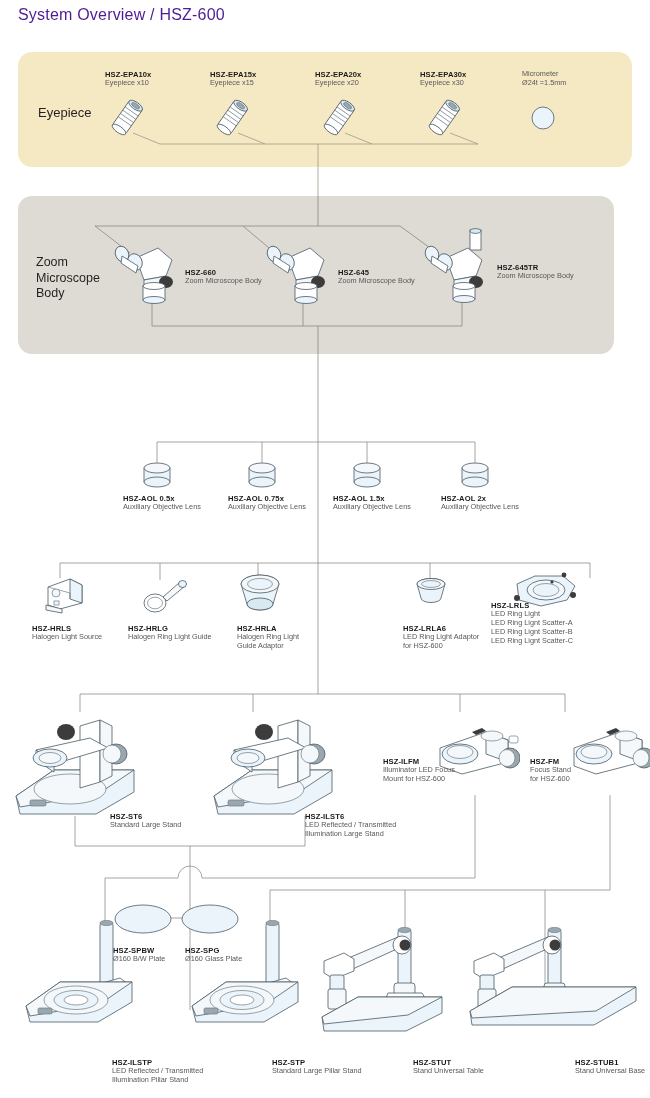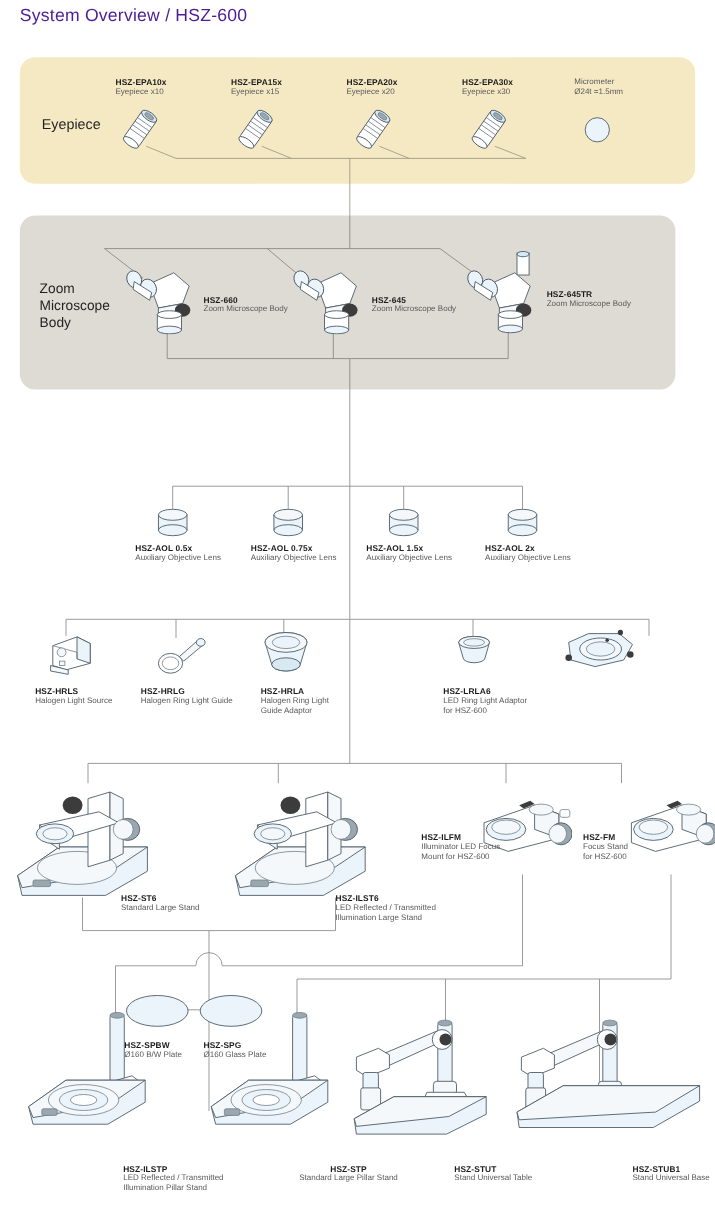--- a/index.html
+++ b/index.html
@@ -344,20 +344,27 @@
   <div class="lbl" style="left:237px; top:624px;">
     <div class="code">HSZ-HRLA</div>
     <div class="desc">Halogen Ring Light</div>
     <div class="desc">Guide Adaptor</div>
   </div>
   <div class="lbl" style="left:403px; top:624px;">
     <div class="code">HSZ-LRLA6</div>
     <div class="desc">LED Ring Light Adaptor</div>
     <div class="desc">for HSZ-600</div>
   </div>
+  <div class="lbl" style="left:491px; top:601px;">
+    <div class="code">HSZ-LRLS</div>
+    <div class="desc">LED Ring Light</div>
+    <div class="desc">LED Ring Lignt Scatter-A</div>
+    <div class="desc">LED Ring Lignt Scatter-B</div>
+    <div class="desc">LED Ring Lignt Scatter-C</div>
+  </div>
 
   <svg class="art" style="left:8px; top:710px;" width="140" height="110" viewBox="0 0 140 110">
 
     <path class="fl-p ol" d="M8,86 L46,60 L126,60 L126,82 L88,104 L12,104 Z"></path>
     <path class="fl-g ol" d="M8,86 L46,60 L126,60 L90,84 L12,97 Z"></path>
     <ellipse cx="62" cy="79" rx="36" ry="15" class="fl-g ol2"></ellipse>
     <rect x="22" y="90" width="16" height="6" rx="1.5" class="fl-md ol2"></rect>
 
     <path class="fl-w ol" d="M72,16 L92,10 L92,72 L72,78 Z"></path>
     <path class="fl-g ol" d="M92,10 L104,16 L104,66 L92,72 Z"></path>
@@ -497,21 +504,21 @@
     <rect x="10" y="64" width="18" height="20" rx="2" class="fl-g ol"></rect>
     <path class="fl-p ol" d="M2,86 L44,62 L168,62 L168,76 L126,100 L4,100 Z"></path>
     <path class="fl-g ol" d="M2,86 L44,62 L168,62 L128,86 L4,93 Z"></path>
   </svg>
 
   <div class="lbl" style="left:112px; top:1058px;">
     <div class="code">HSZ-ILSTP</div>
     <div class="desc">LED Reflected / Transmitted</div>
     <div class="desc">Illumination Pillar Stand</div>
   </div>
-  <div class="lbl" style="left:272px; top:1058px;text-align:center;">
+  <div class="lbl" style="left:272px; top:1058px;">
     <div class="code">HSZ-STP</div>
     <div class="desc">Standard Large Pillar Stand</div>
   </div>
   <div class="lbl" style="left:413px; top:1058px;">
     <div class="code">HSZ-STUT</div>
     <div class="desc">Stand Universal Table</div>
   </div>
   <div class="lbl" style="left:575px; top:1058px;">
     <div class="code">HSZ-STUB1</div>
     <div class="desc">Stand Universal Base</div>

